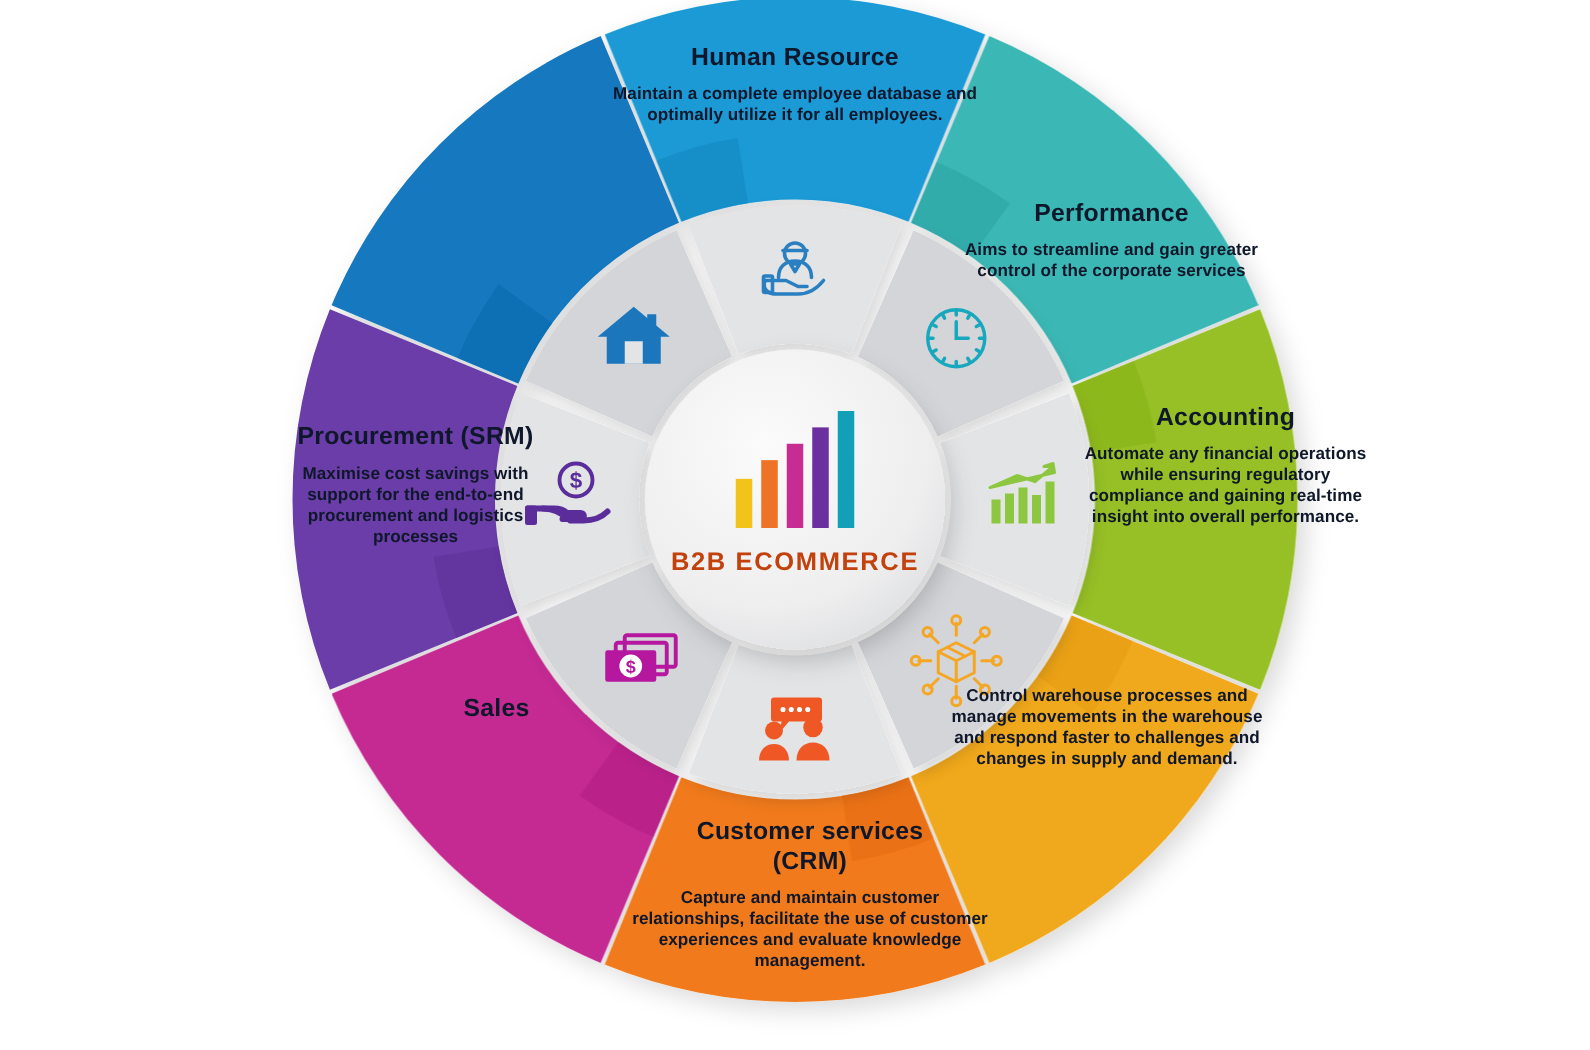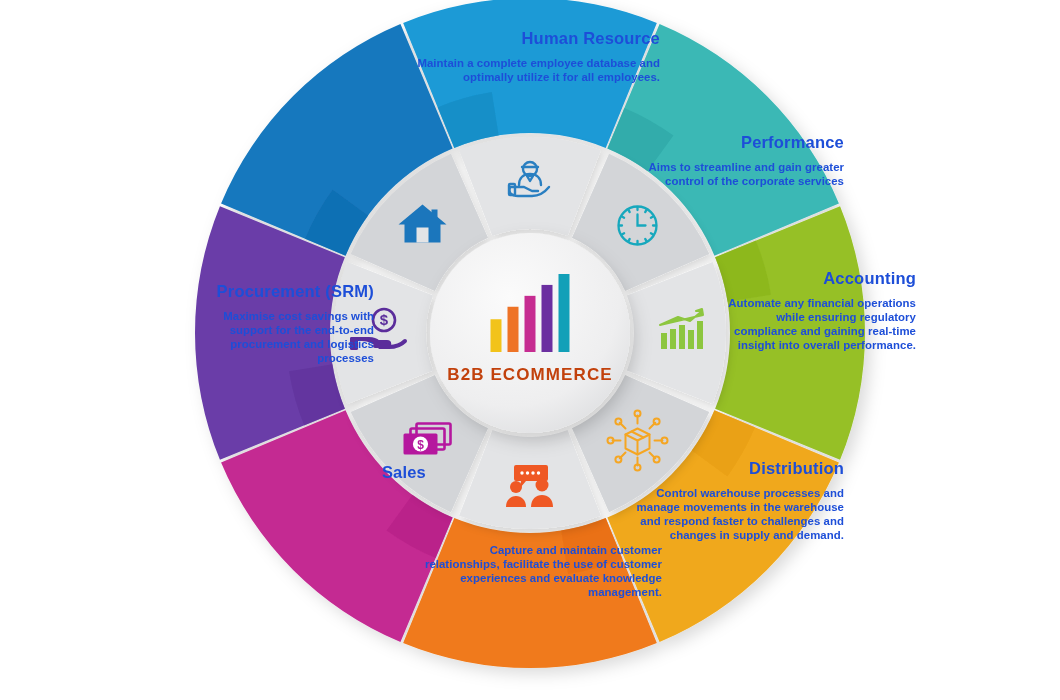--- a/index.html
+++ b/index.html
@@ -9,22 +9,22 @@
     font-family:"Liberation Sans", sans-serif;
     overflow:hidden;
     position:relative;
   }
   #stage{position:absolute;inset:0;width:1060px;height:700px;}
   svg#wheel{position:absolute;left:0;top:0;width:1060px;height:700px;display:block;}
 
   
   .seg-text{
     position:absolute;
-    color:#1d4ed8;
-    text-align:right;
+    color:#0f172a;
+    text-align:center;
     pointer-events:none;
     line-height:1.22;
   }
   .seg-title{
     font-size:16.5px;
     font-weight:bold;
     letter-spacing:.2px;
     margin-bottom:9px;
     white-space:pre-line;
   }
@@ -258,30 +258,31 @@
     <div class="seg-desc">Automate any
 financial operations
 while ensuring
 regulatory compliance
 and gaining real-time
 insight into overall
 performance.</div>
   </div>
 
   <div class="seg-text" style="left:632px;top:458px;width:212px;">
-    <div class="seg-title">Distribution</div>
     <div class="seg-desc">Control warehouse processes
 and manage movements in
 the warehouse and respond
 faster to challenges and
 changes in supply and
 demand.</div>
   </div>
 
   <div class="seg-text" style="left:418px;top:544px;width:244px;">
+    <div class="seg-title">Customer services
+(CRM)</div>
     <div class="seg-desc">Capture and maintain customer
 relationships, facilitate the use of
 customer experiences and evaluate
 knowledge management.</div>
   </div>
 
   <div class="seg-text" style="left:236px;top:462px;width:190px;">
     <div class="seg-title">Sales</div>
   </div>
 

